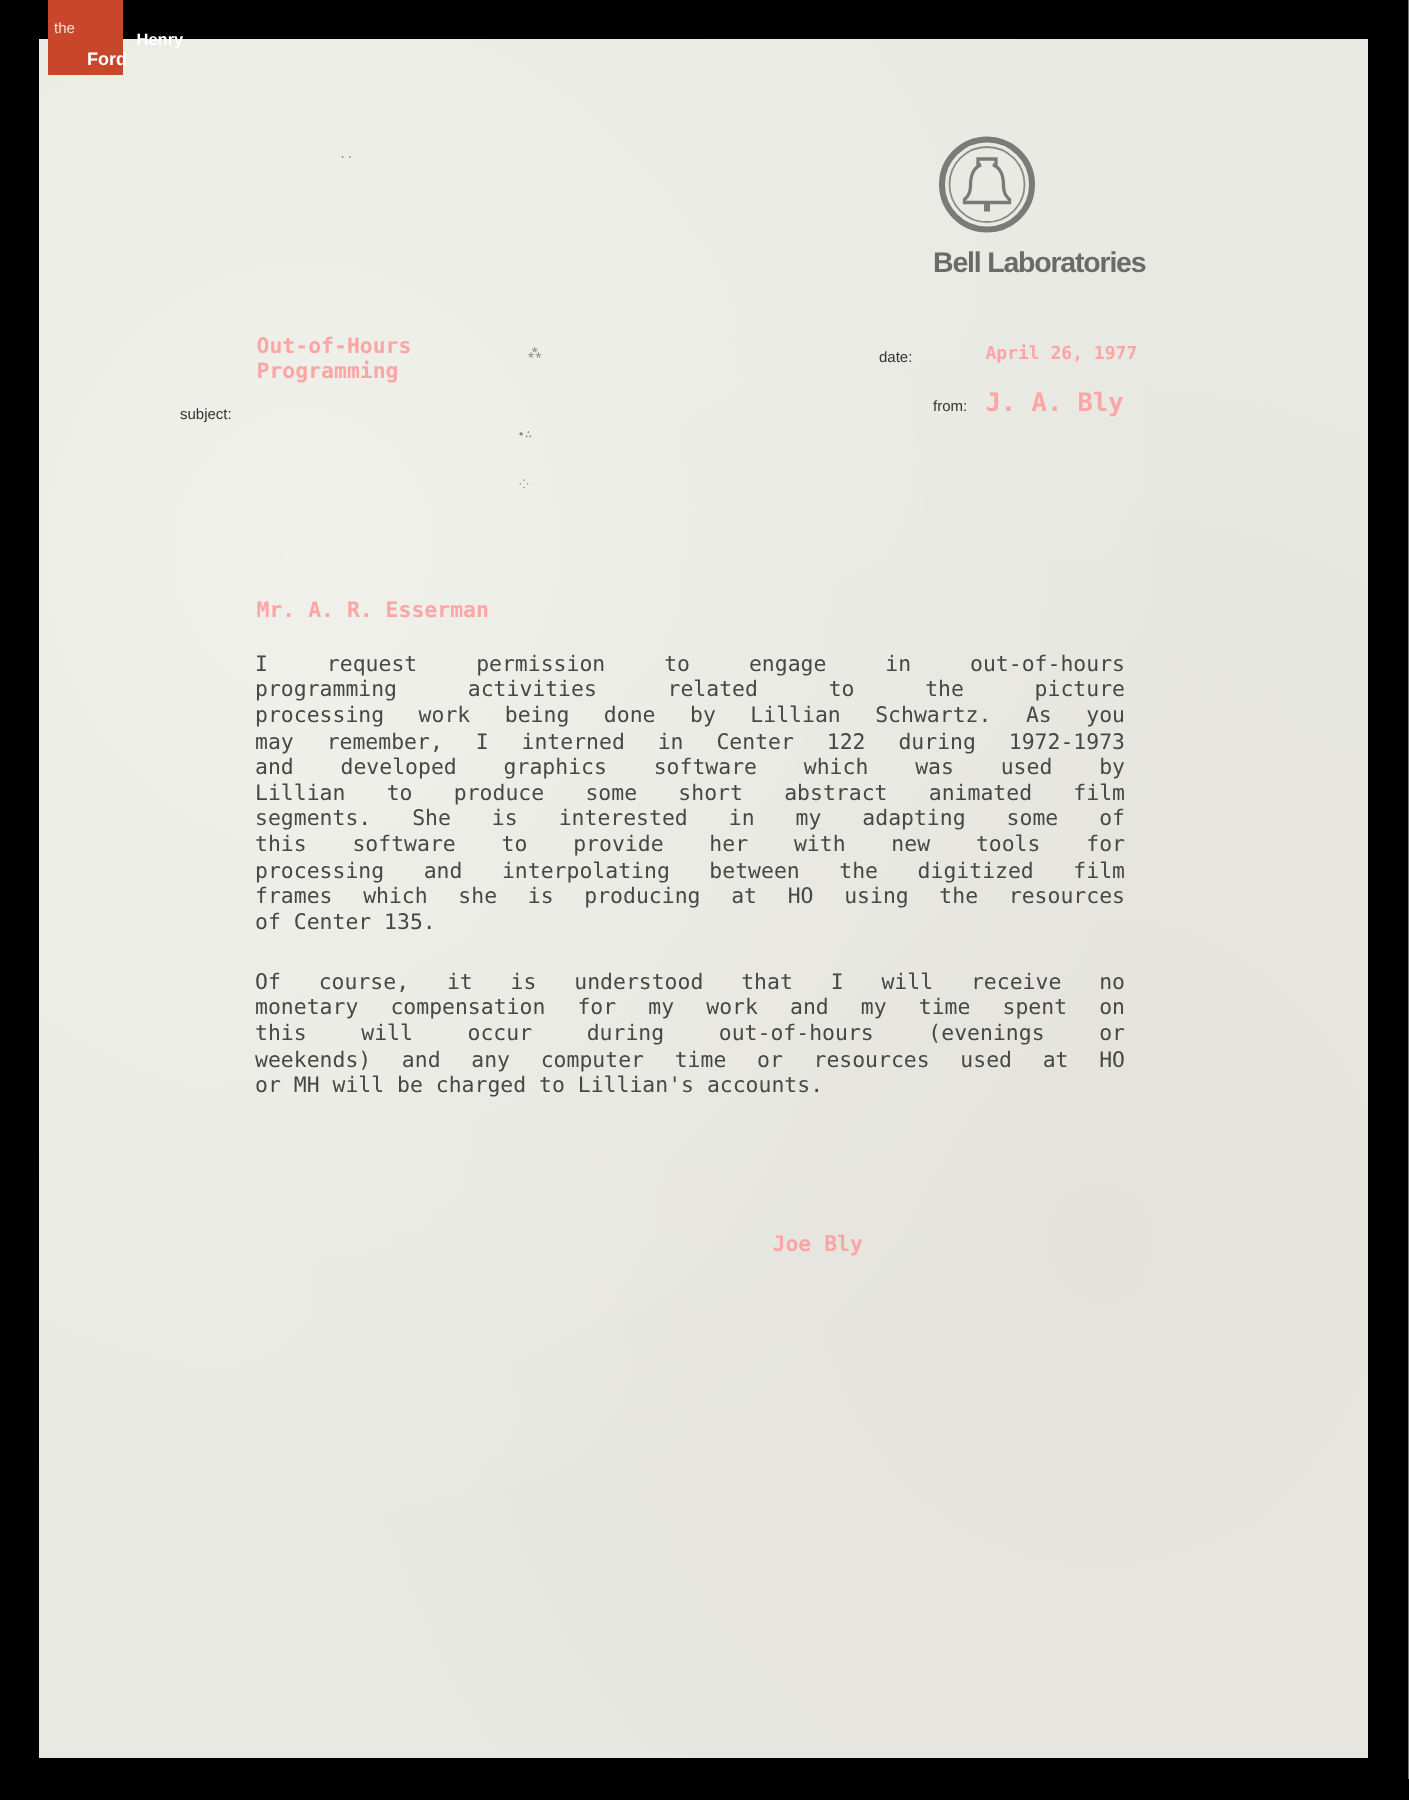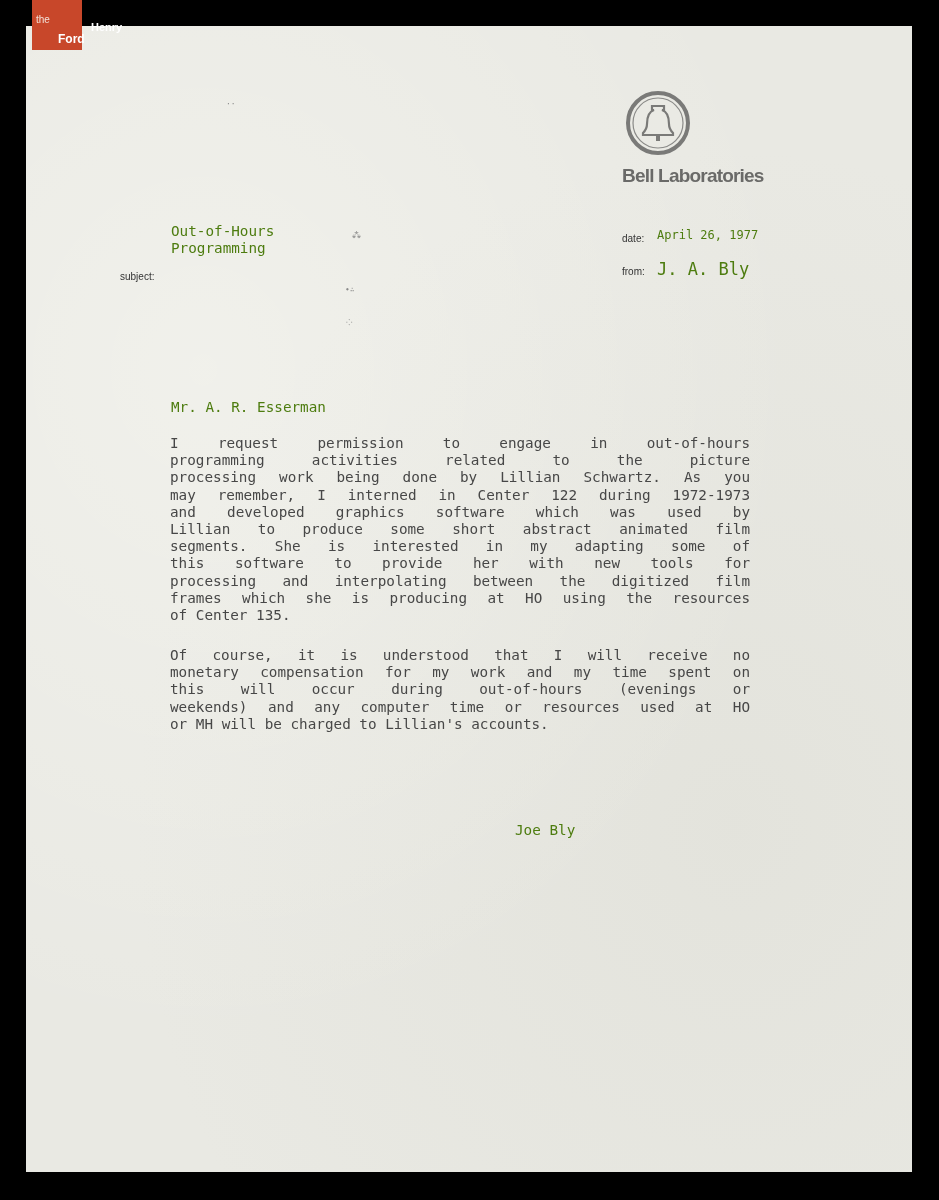--- a/index.html
+++ b/index.html
@@ -25,21 +25,21 @@
 
     .bell-logo { position: absolute; left: 625px; top: 90px; width: 66px; height: 66px; }
     .bell-name {
       position: absolute; left: 622px; top: 165px; font-family: "Liberation Sans", sans-serif;
       font-size: 19px; font-weight: bold; color: #6a6a68; letter-spacing: -0.8px;
     }
     .label {
       position: absolute; font-family: "Liberation Sans", sans-serif; font-size: 10px; color: #333;
     }
     .type {
-      position: absolute; font-size: 14.3px; color: #4d7c0f; line-height: 17px; white-space: pre;
+      position: absolute; font-size: 14.3px; color: #fca5a5; line-height: 17px; white-space: pre; font-weight: bold;
     }
     .para {
       position: absolute; left: 170px; width: 580px; font-size: 14.3px; color: #474747;
       line-height: 17.2px; text-align: justify; text-align-last: left;
     }
     .para .ln { display: block; text-align: justify; text-align-last: justify; white-space: normal; }
     .para .ln.last { text-align-last: left; }
     .specks { position: absolute; font-size: 8px; color: #888; }
   </style>
 </head>
@@ -58,21 +58,21 @@
   <circle cx="33" cy="33" r="25" fill="none" stroke="#8a8a88" stroke-width="1.2"></circle>
   <path d="M27 16 h12 v4 h-2 c6 2 7 8 7 14 c0 5 2 7 4 9 v2 h-30 v-2 c2-2 4-4 4-9 c0-6 1-12 7-14 h-2 z" fill="none" stroke="#7a7a78" stroke-width="2.2"></path>
   <rect x="31" y="45" width="4" height="6" fill="#7a7a78"></rect>
 </svg>
 <div class="bell-name">Bell Laboratories</div>
 
 <div class="label" style="left:120px; top:229px;margin-top:42px;">subject:</div>
 <div class="type" style="left:171px; top:223px;">Out-of-Hours</div>
 <div class="type" style="left:171px; top:240px;">Programming</div>
 
-<div class="label" style="left:622px; top:233px;">date:</div>
+<div class="label" style="left:586px; top:233px;">date:</div>
 <div class="type" style="left:657px; top:227px; font-size:12px;">April 26, 1977</div>
 <div class="label" style="left:622px; top:266px;text-align:right;">from:</div>
 <div class="type" style="left:657px; top:261px; font-size:17px;">J. A. Bly</div>
 
 <div class="specks" style="left:226px; top:100px;">··</div>
 <div class="specks" style="left:352px; top:228px;">⁂</div>
 <div class="specks" style="left:345px; top:285px;">∙∴</div>
 <div class="specks" style="left:346px; top:316px;">⁘</div>
 
 <div class="type" style="left:171px; top:399px;">Mr. A. R. Esserman</div>

